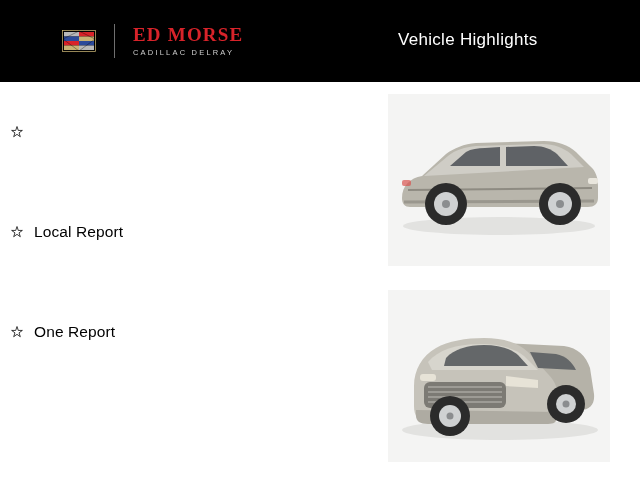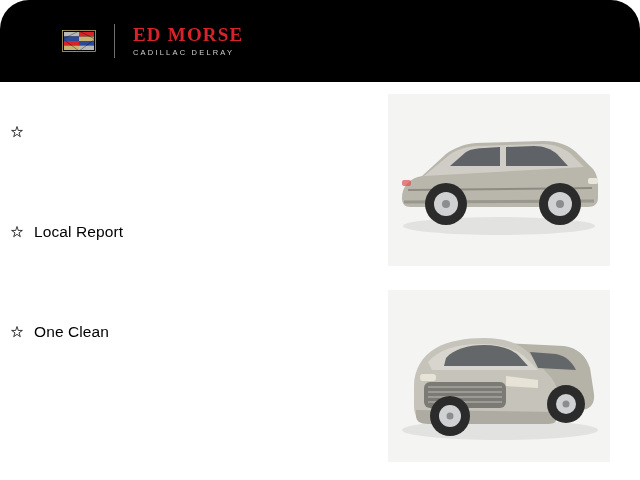--- a/index.html
+++ b/index.html
@@ -10,21 +10,20 @@
     height: 480px;
     background: #ffffff;
     font-family: "Liberation Sans", sans-serif;
   }
   .page {
     position: relative;
     width: 640px;
     height: 480px;
     background: #ffffff;
     overflow: hidden;
-    border-radius: 29px;
   }
 
   
   .header {
     position: absolute;
     top: 0; left: 0;
     width: 640px;
     height: 82px;
     background: #000000;
     display: flex;
@@ -140,20 +139,21 @@
           </g>
           <polygon points="34,2 66,18 34,42 2,18" fill="none" stroke="#000" stroke-width="2" opacity="0.35"></polygon>
         </svg>
       </span>
       <div class="divider-v"></div>
       <div class="dealer-text-wrap">
         <div class="dealer-name">ED MORSE</div>
         <div class="dealer-sub">CADILLAC DELRAY</div>
       </div>
     </div>
+    <div class="header-title">Vehicle Highlights</div>
   </div>
 
   <div class="highlights">
 
     <div class="highlight-row">
       <span>
         <svg class="star-icon" viewBox="0 0 24 24" aria-hidden="true">
           <path d="M12 2.6 L14.2 9.3 L21.2 9.3 L15.5 13.4 L17.7 20.1 L12 16 L6.3 20.1 L8.5 13.4 L2.8 9.3 L9.8 9.3 Z" fill="none" stroke="#000000" stroke-width="1.3"></path>
         </svg>
       </span>
@@ -168,21 +168,21 @@
       <span class="highlight-label">Local Report</span>
     </div>
 
 
     <div class="highlight-row">
       <span>
         <svg class="star-icon" viewBox="0 0 24 24" aria-hidden="true">
           <path d="M12 2.6 L14.2 9.3 L21.2 9.3 L15.5 13.4 L17.7 20.1 L12 16 L6.3 20.1 L8.5 13.4 L2.8 9.3 L9.8 9.3 Z" fill="none" stroke="#000000" stroke-width="1.3"></path>
         </svg>
       </span>
-      <span class="highlight-label">One Clean</span>
+      <span class="highlight-label">One Report</span>
     </div>
 
   </div>
 
   <div class="photo" id="photo-top">
     <svg viewBox="0 0 222 172" aria-hidden="true">
       <rect x="0" y="0" width="222" height="172" fill="#f4f4f3"></rect>
       <ellipse cx="111" cy="132" rx="96" ry="9" fill="#e2e2e0"></ellipse>
 
       <path d="M14 104 C14 92 22 84 34 82 L58 60 C66 54 76 50 88 49 L156 47 C170 47 180 51 188 58 L202 72 C208 77 210 84 210 92 L210 104 C210 110 206 113 200 113 L22 113 C17 113 14 110 14 104 Z" fill="#b9b6ac"></path>

